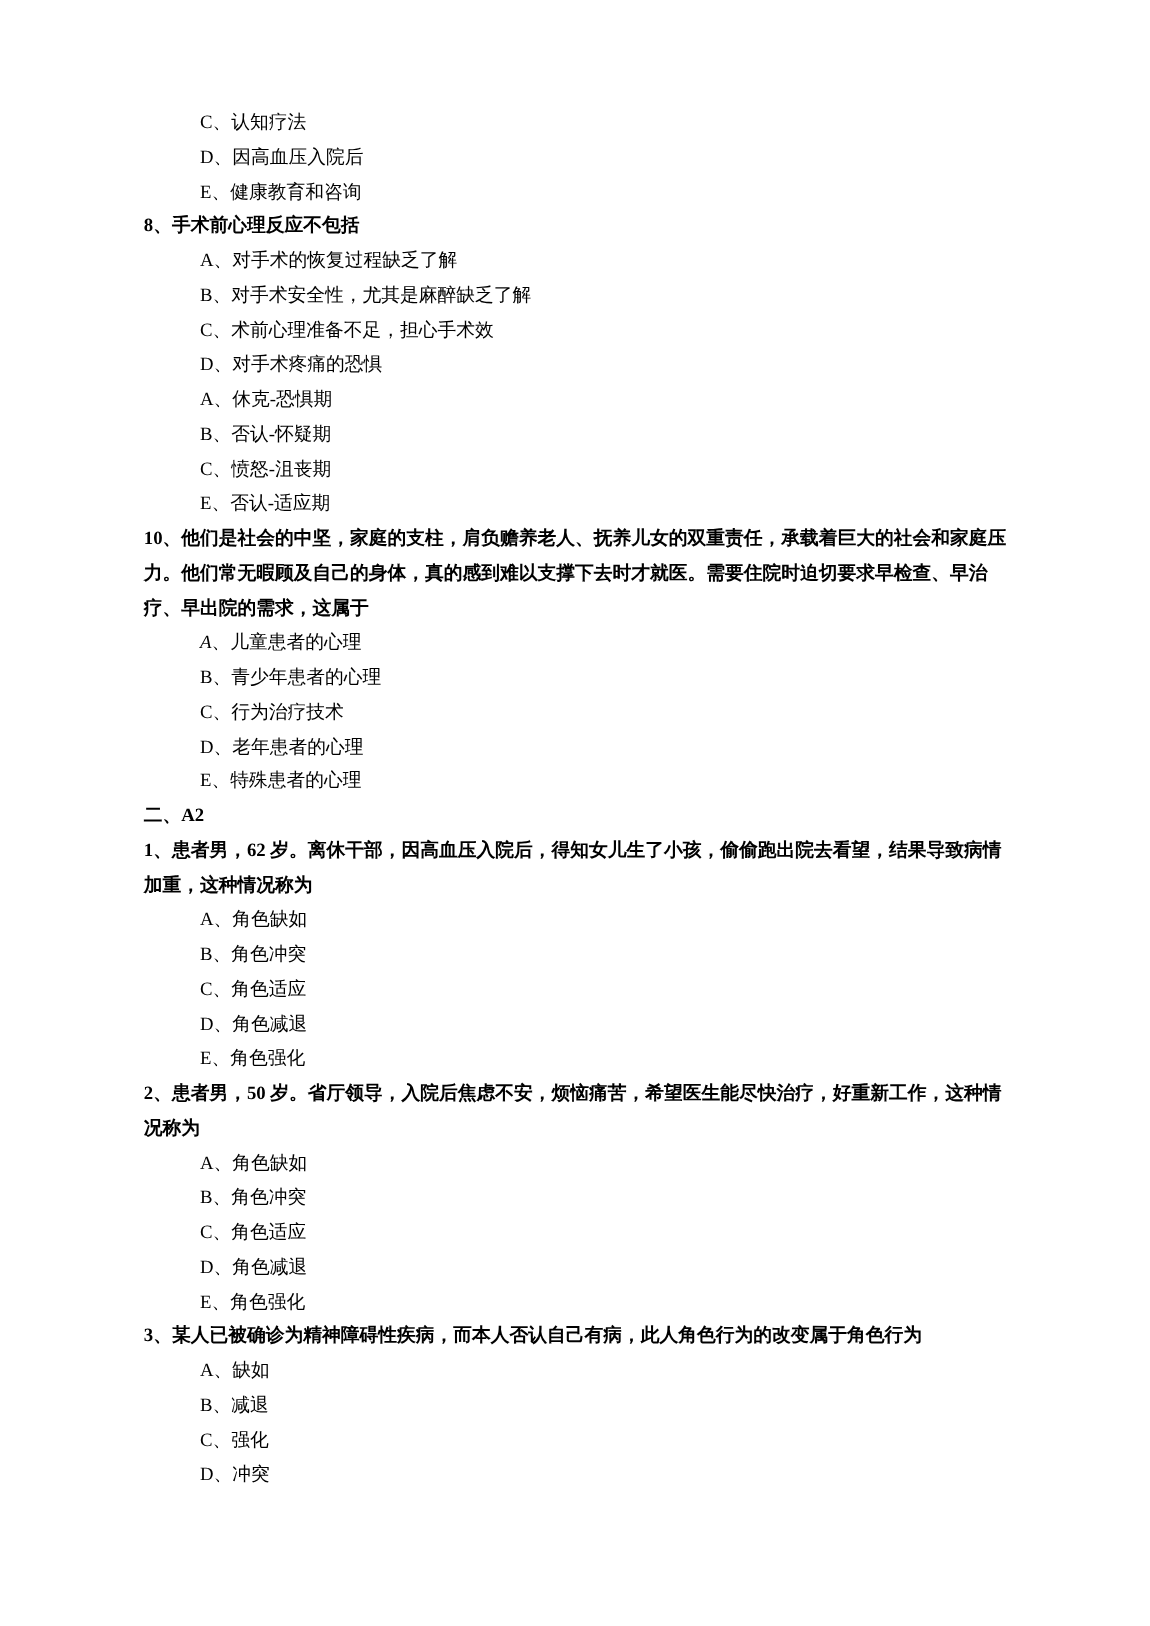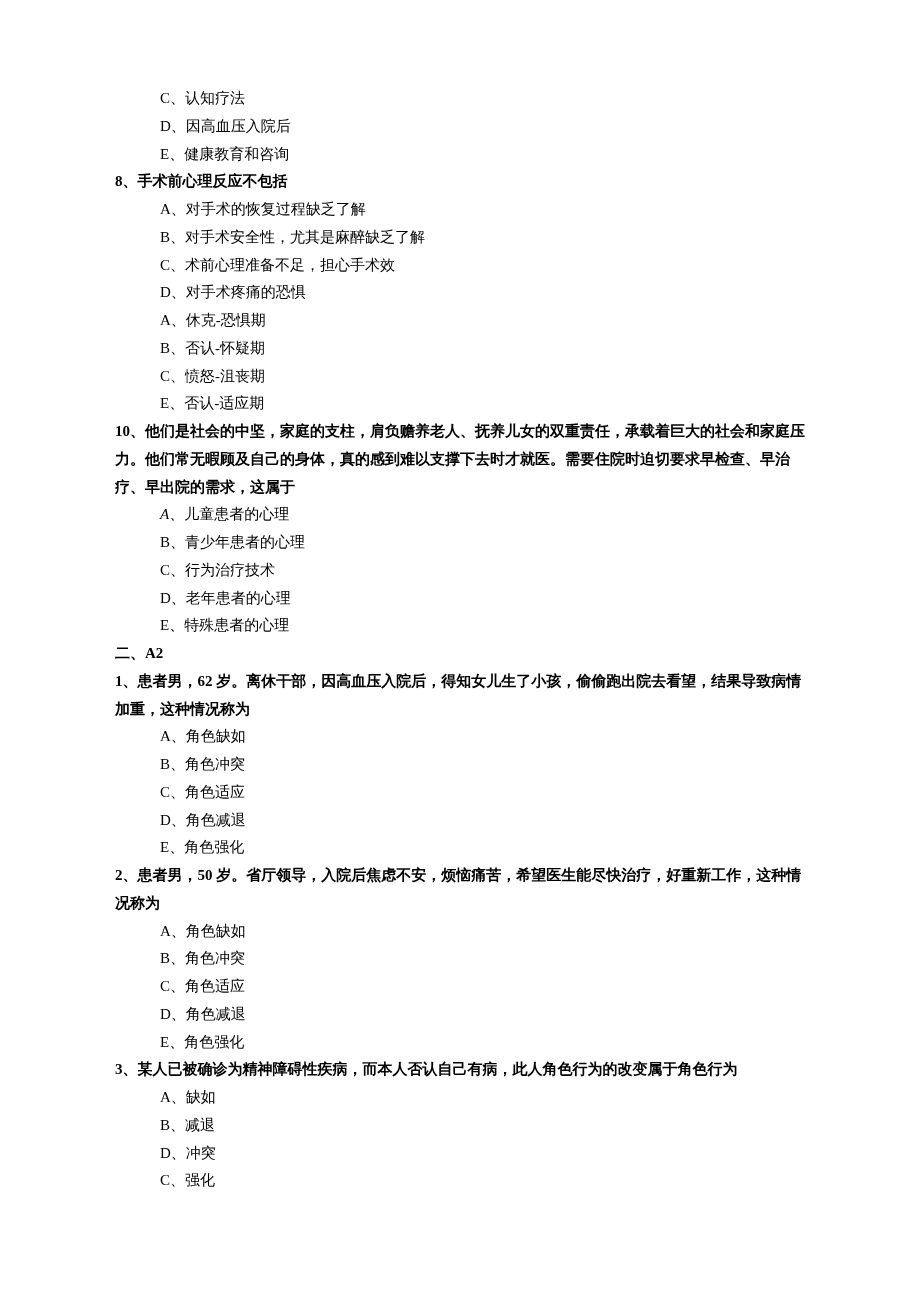--- a/index.html
+++ b/index.html
@@ -82,17 +82,17 @@
     <span class="option"><span>B、</span><span>角色冲突</span></span>
     <span class="option"><span>C、</span><span>角色适应</span></span>
     <span class="option"><span>D、</span><span>角色减退</span></span>
     <span class="option"><span>E、</span><span>角色强化</span></span>
   </div>
 
   <div>
     <span class="line"><span>3、</span><span>某人已被确诊为精神障碍性疾病，而本人否认自己有病，此人角色行为的改变属于角色行为</span></span>
     <span class="option"><span>A、</span><span>缺如</span></span>
     <span class="option"><span>B、</span><span>减退</span></span>
+    <span class="option"><span>C、</span><span>强化</span></span>
     <span class="option"><span>D、</span><span>冲突</span></span>
-    <span class="option"><span>C、</span><span>强化</span></span>
   </div>
 
 </div>
 
 </body></html>

